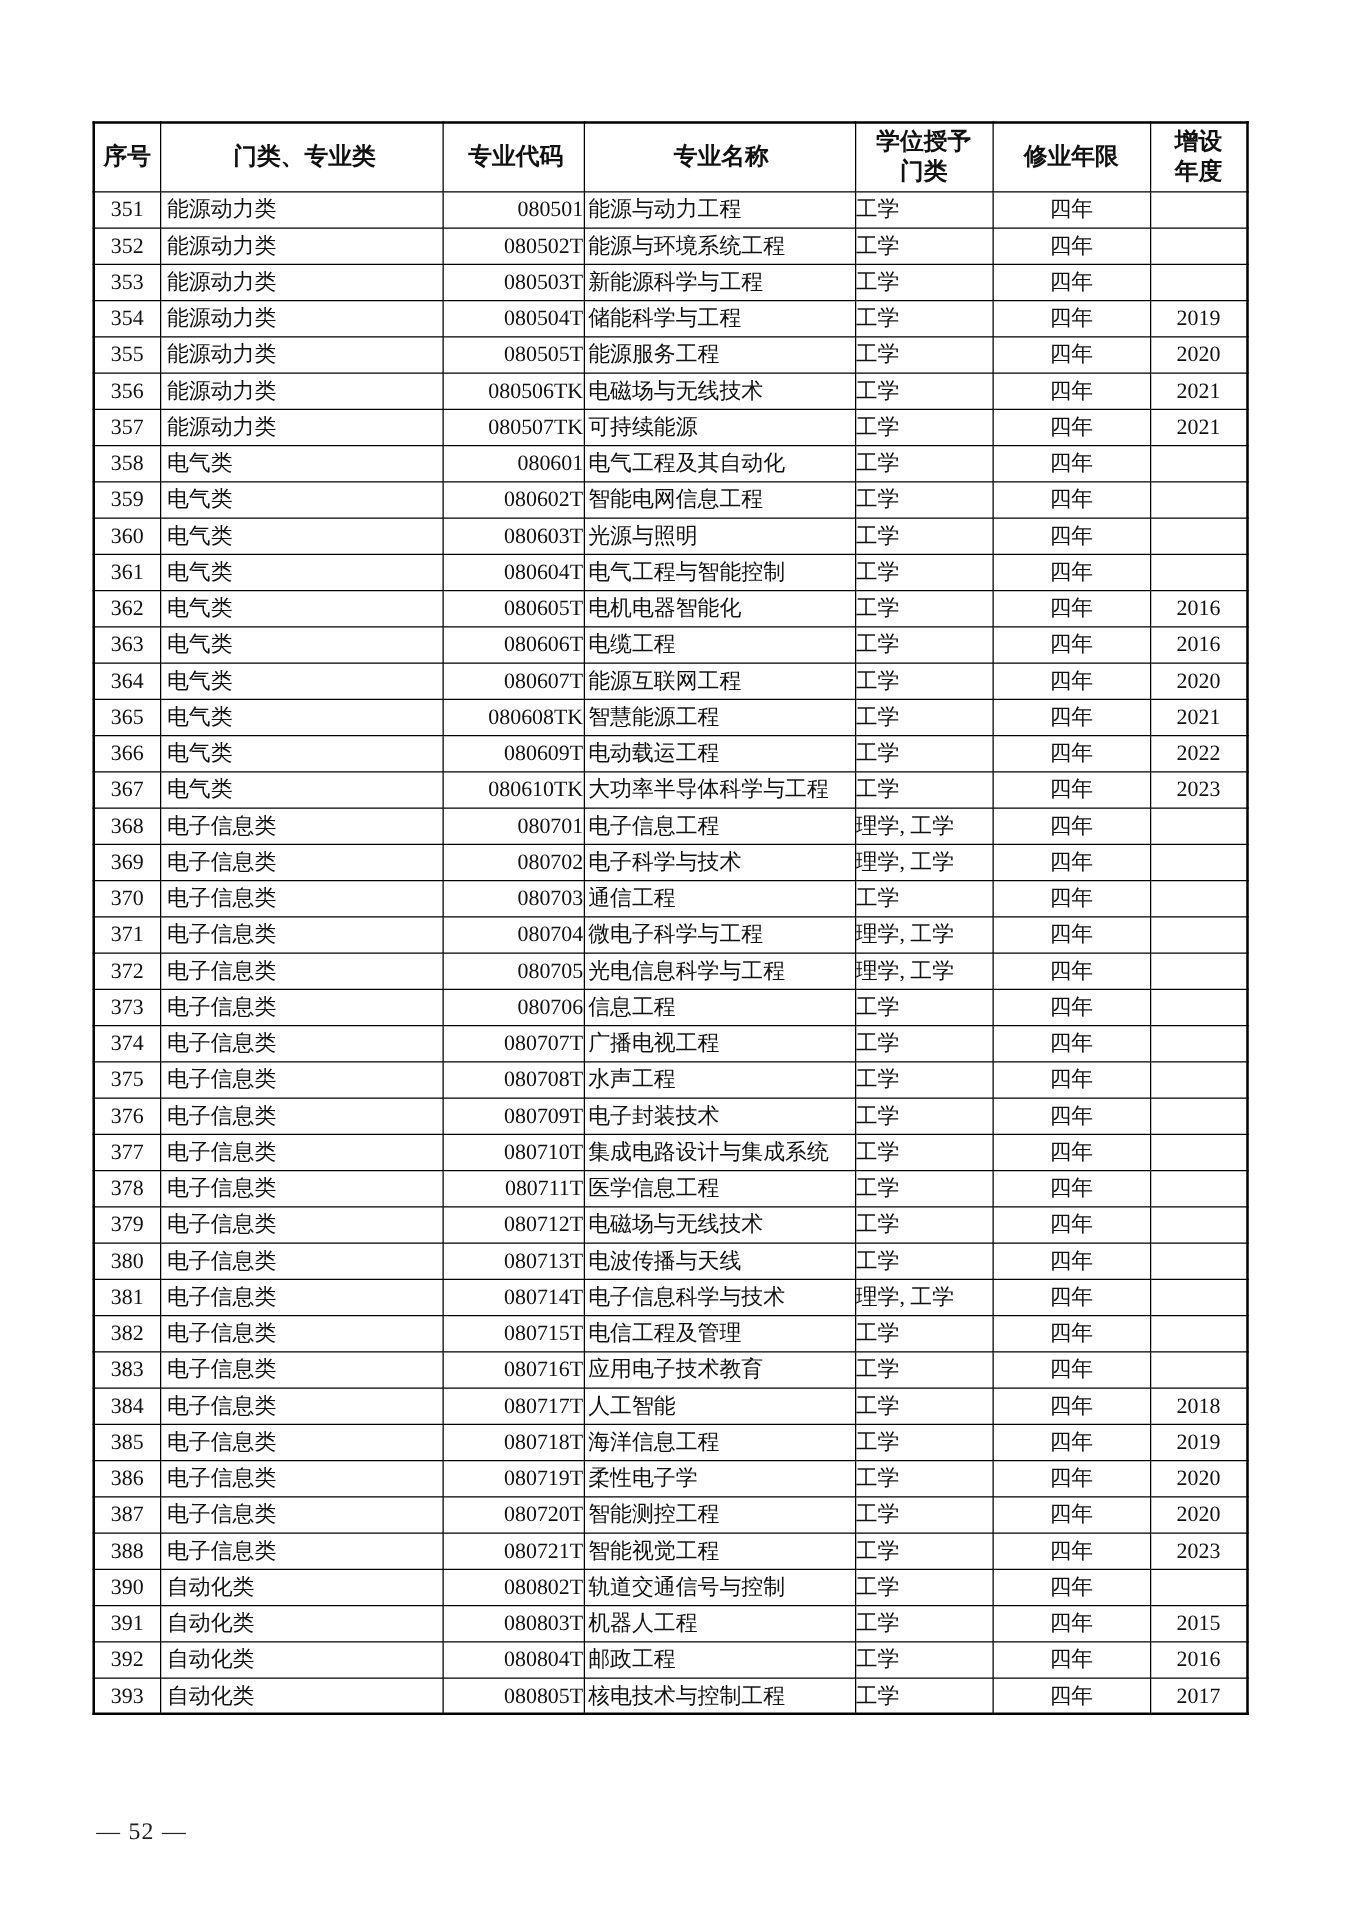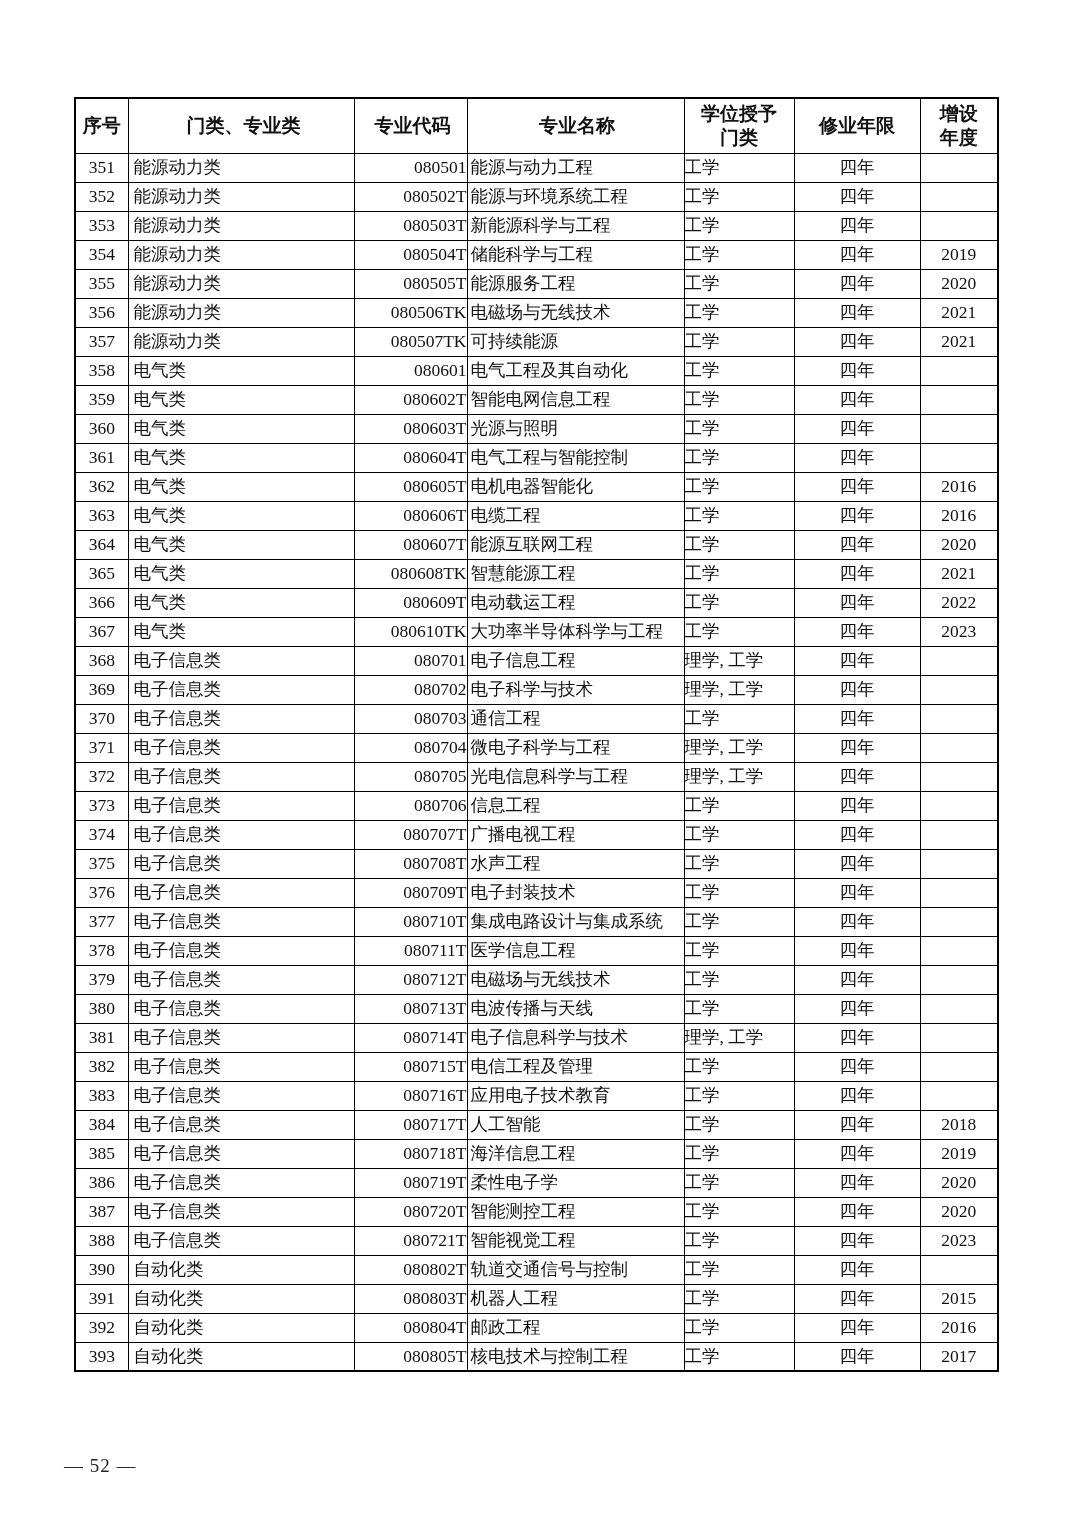--- a/index.html
+++ b/index.html
@@ -44,21 +44,21 @@
   }
   .col-index   { width: 53px;  text-align: center; }
   .col-category{ width: 226px; text-align: left; padding-left: 5px; }
   .col-code    { width: 113px; text-align: right; padding-left: 4px; }
   .col-name    { width: 217px; text-align: left; padding-left: 3px; }
   .col-degree  { width: 110px; text-align: left; }
   .col-years   { width: 126px; text-align: center; }
   .col-added   { width: 78px;  text-align: center; }
   .page-number {
     position: absolute;
-    left: 64px;
+    left: 77px;
     top: 1455px;
     font-size: 19px;
     letter-spacing: 1px;
     color: #222;
   }
 </style>
 </head>
 <body>
 
 <div class="page">

